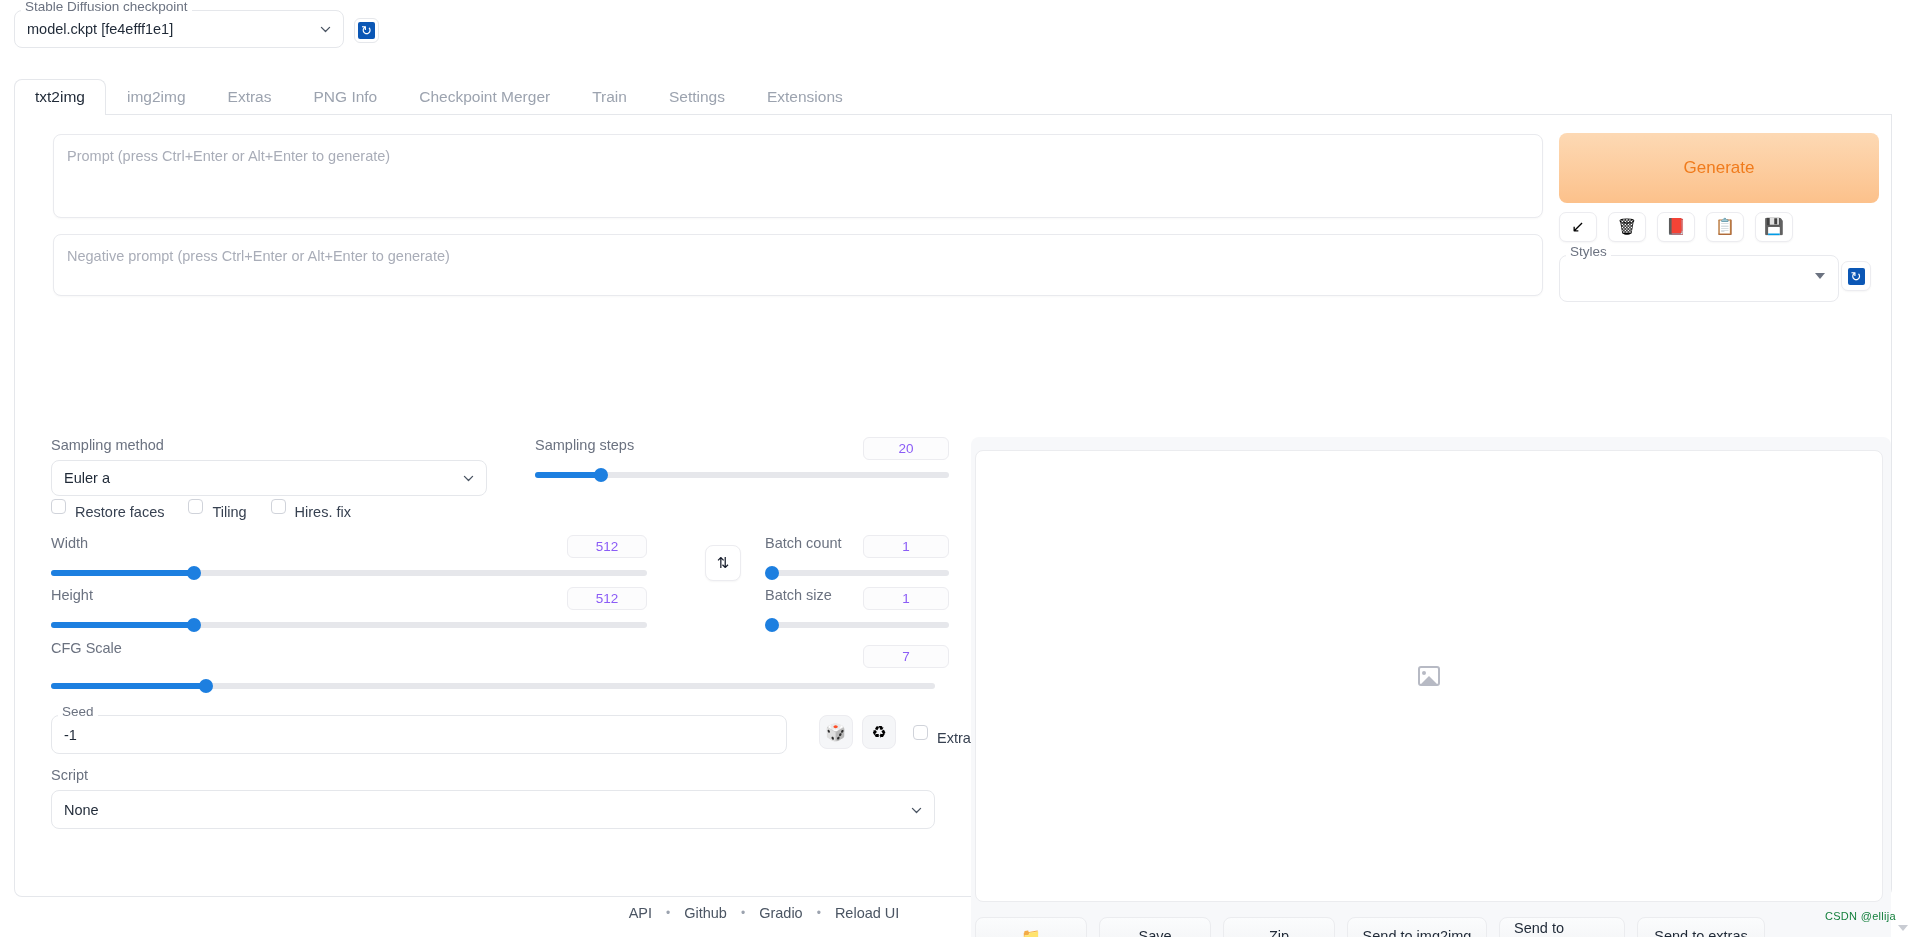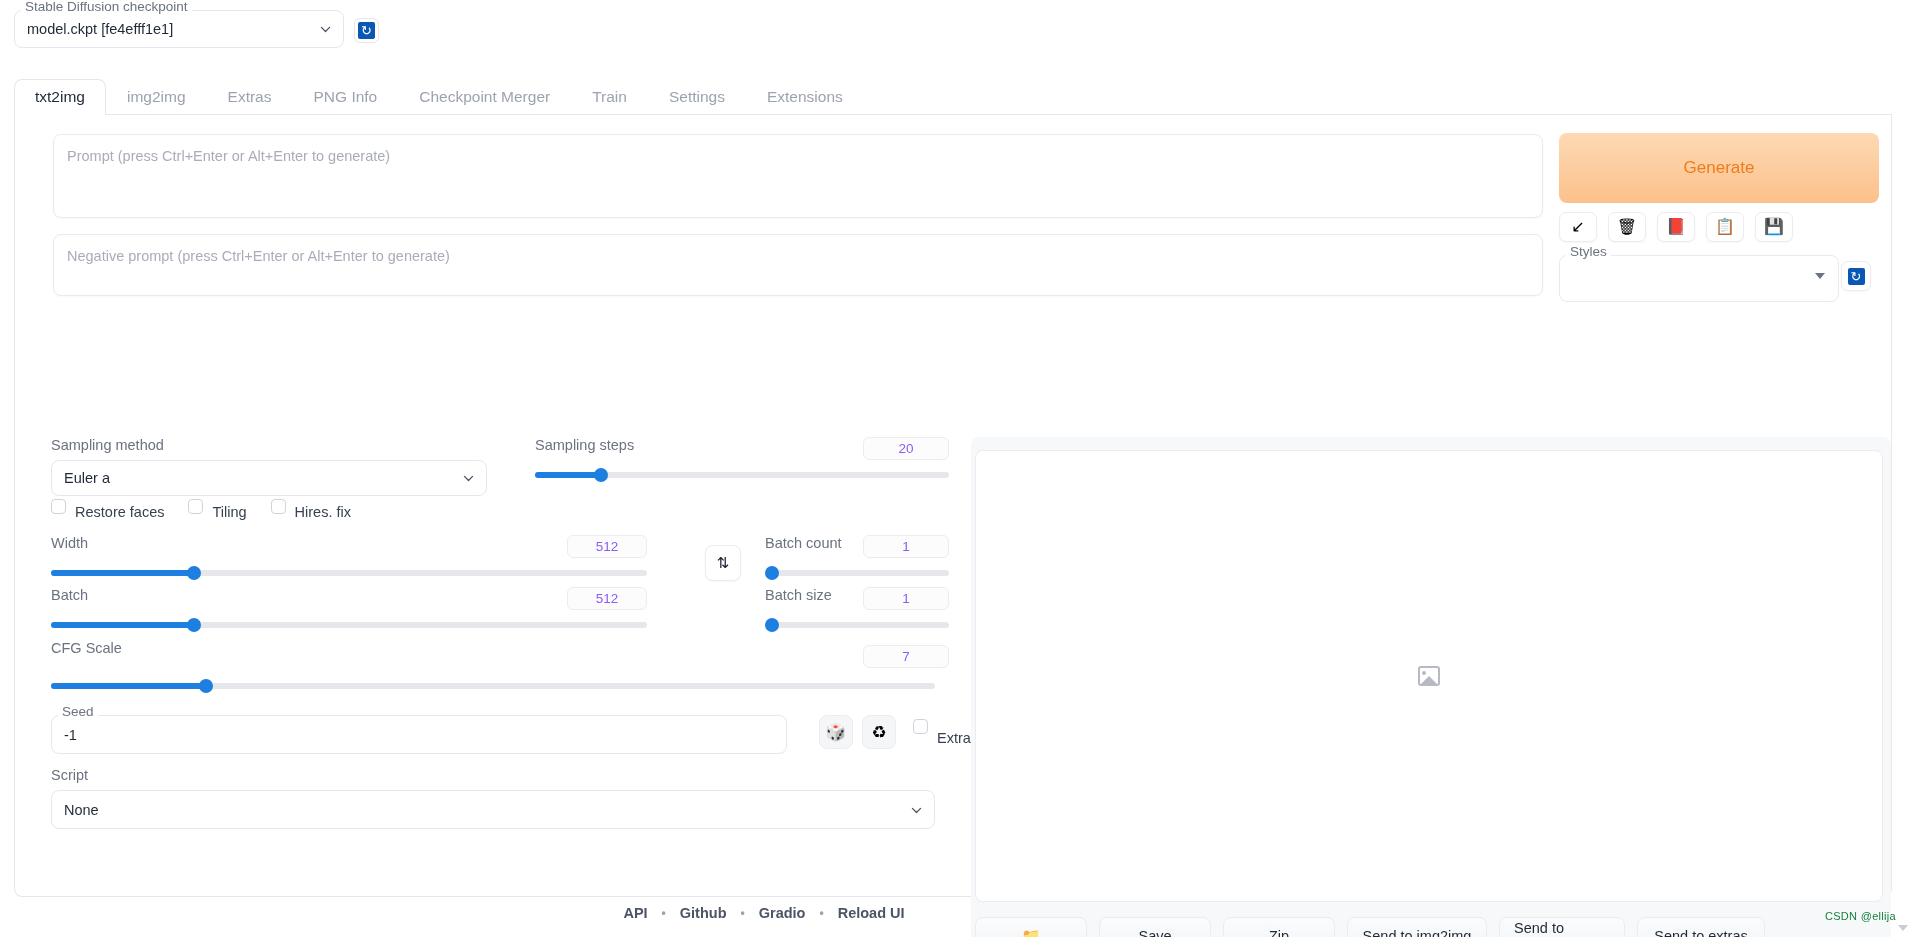--- a/index.html
+++ b/index.html
@@ -251,21 +251,21 @@
     font-size: 14.5px; color: #1f2937;
   }
   .seed-btns { position: absolute; left: 780px; top: 278px; display: flex; align-items: center; gap: 9px; }
   .seed-btn {
     width: 34px; height: 34px;
     border: 1px solid #ececf0; border-radius: 8px;
     background: #f5f6f8;
     display: flex; align-items: center; justify-content: center;
     font-size: 17px; cursor: pointer;
   }
-  .extra-chk { display: flex; align-items: flex-start; gap: 9px; margin-left: 8px; cursor: pointer; }
+  .extra-chk { display: flex; align-items: center; gap: 9px; margin-left: 8px; cursor: pointer; }
 
   .script-wrap { position: absolute; left: 12px; top: 330px; }
   .script-box {
     position: relative; margin-top: 7px;
     width: 884px; height: 39px;
     border: 1px solid #e5e7eb; border-radius: 8px; background:#fff;
     display: flex; align-items: center; padding: 0 12px;
     font-size: 14.5px; color: #1f2937; cursor: pointer;
   }
 
@@ -318,21 +318,21 @@
   #btn-img2img{ width: 140px; }
   #btn-inpaint{ width: 126px; }
   #btn-extras { width: 128px; }
 
   
   .footer {
     position: absolute; left: 0; top: 905px;
     width: 1528px;
     display: flex; align-items: center; justify-content: center;
     gap: 14px;
-    font-size: 14.5px; color: #4b5563; font-weight: bold;
+    font-size: 14.5px; color: #4b5563;
   }
   .footer a { color: #4b5563; text-decoration: none; cursor: pointer; }
   .dot { color: #9ca3af; font-size: 12px; }
   .watermark {
     position: absolute; right: 24px; top: 910px;
     font-size: 11px; color: #15803d;
     letter-spacing: .3px;
   }
   .wm-caret {
     position: absolute; right: 12px; top: 925px;
@@ -458,21 +458,21 @@
           <span class="lbl">Width</span>
           <span class="numbox dim-num">512</span>
         </div>
         <div class="slider">
           <div class="track"></div>
           <div class="fill" style="width:24%"></div>
           <div class="knob" style="left:24%"></div>
         </div>
 
         <div class="dimrow-head" style="margin-top:6px">
-          <span class="lbl">Batch</span>
+          <span class="lbl">Height</span>
           <span class="numbox dim-num">512</span>
         </div>
         <div class="slider">
           <div class="track"></div>
           <div class="fill" style="width:24%"></div>
           <div class="knob" style="left:24%"></div>
         </div>
 
         <div class="dimrow-head" style="margin-top:7px">
           <span class="lbl">CFG Scale</span>

